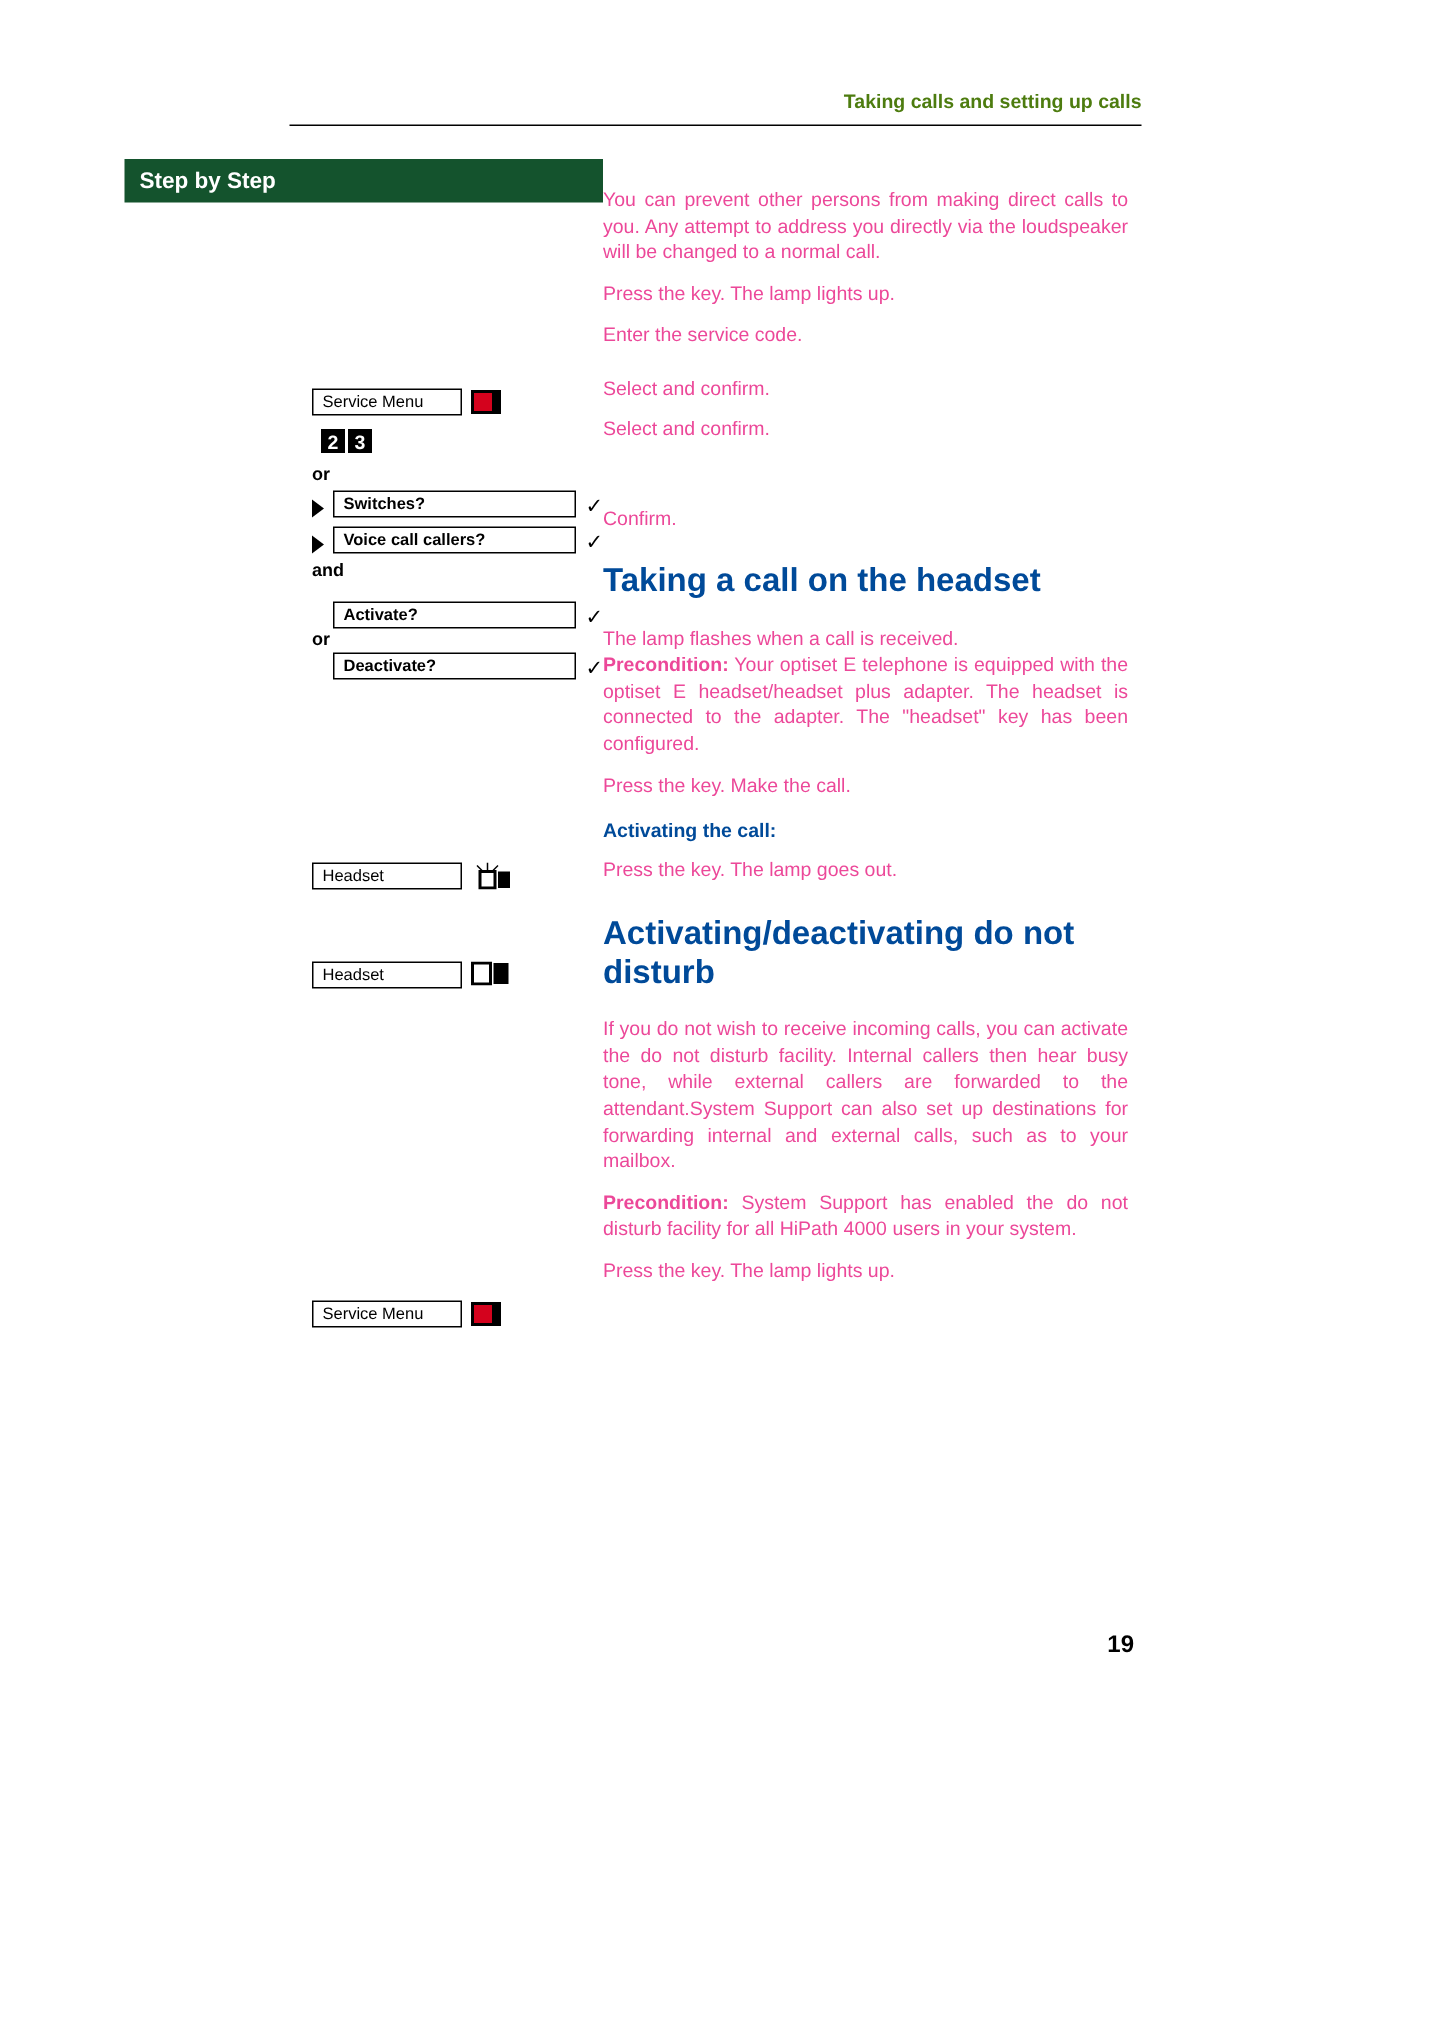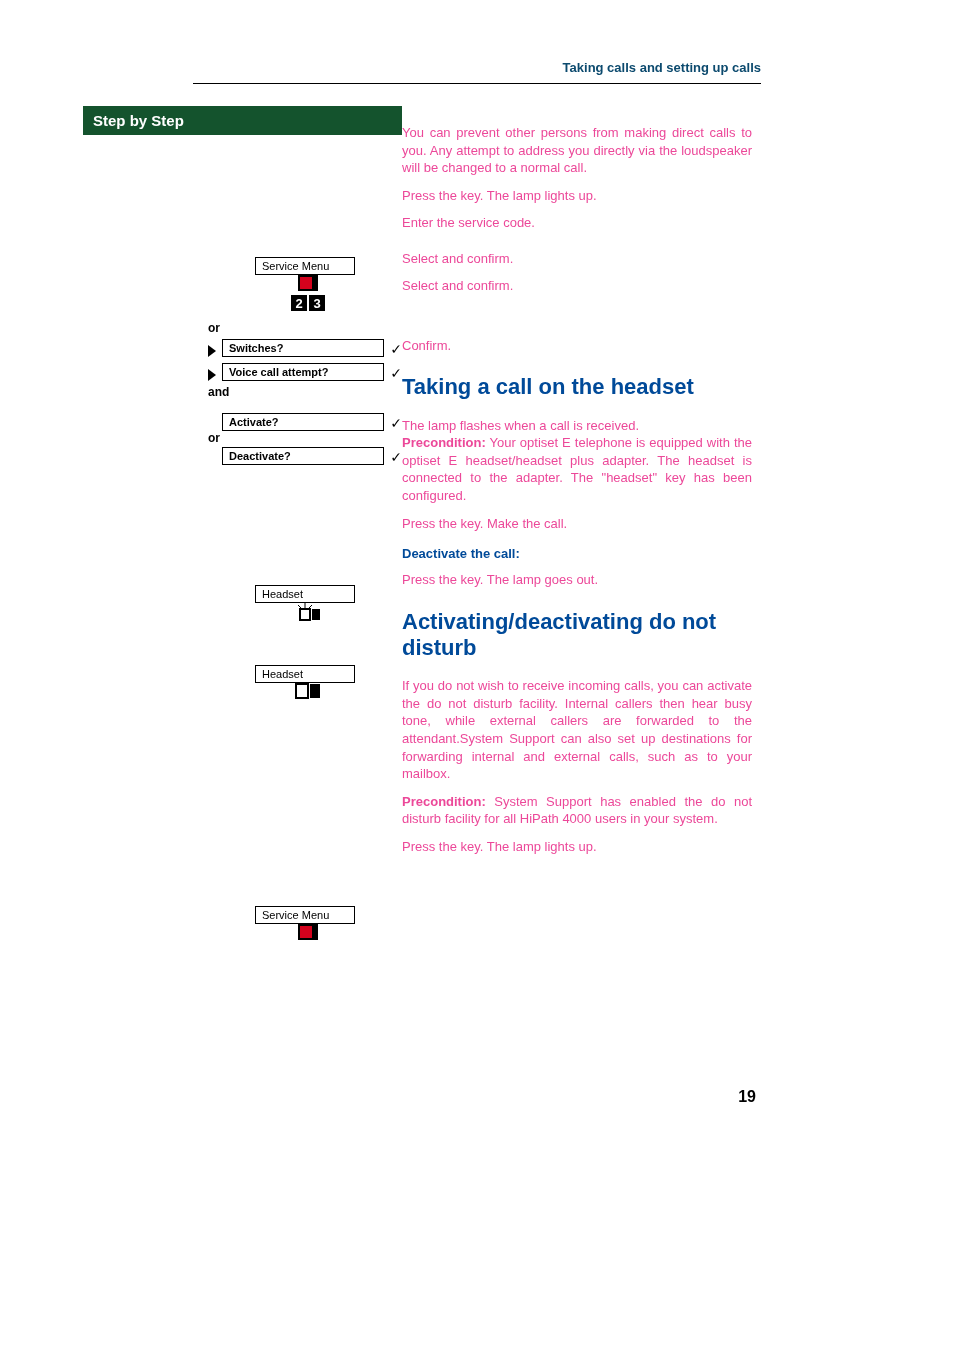--- a/index.html
+++ b/index.html
@@ -1,34 +1,34 @@
 <!DOCTYPE html>
 <html><head>
 <meta charset="utf-8">
 <style>
   * { box-sizing: border-box; margin: 0; padding: 0; }
   body { width: 954px; height: 1351px; font-family: Arial, Helvetica, sans-serif; background: #fff; position: relative; }
   .page-wrap { padding: 60px 0 0 0; }
-  .running-header { text-align: right; padding: 0 193px 8px 0; font-size: 13px; font-weight: bold; color: #0c4a6e; }
+  .running-header { text-align: right; padding: 0 193px 8px 0; font-size: 13px; font-weight: bold; color: #4d7c0f; }
   .header-rule { border: none; border-top: 1px solid #000; margin: 0 193px 0 193px; }
   .main-cols { display: flex; margin-top: 22px; }
   .sidebar { width: 402px; position: relative; }
   .sidebar-header { background: #14532d; color: #fff; font-weight: bold; font-size: 15px; padding: 6px 10px; margin-left: 83px; margin-right: 0; }
   .sidebar-body { margin-left: 208px; margin-right: 0; padding: 10px 0 0 0; font-size: 12px; color: #000; }
   .sb-row { display: flex; align-items: center; justify-content: flex-end; min-height: 22px; margin-bottom: 4px; }
   .sb-label-box { border: 1px solid #000; padding: 2px 6px; font-size: 11px; min-width: 100px; display: inline-block; }
   .sb-lamp { width: 12px; height: 12px; background: #d4021d; margin-left: 6px; border: 2px solid #000; border-right: 6px solid #000; box-sizing: content-box; }
   .sb-digits { display: flex; gap: 2px; margin-left: 6px; }
   .sb-digit { background: #000; color: #fff; font-weight: bold; font-size: 13px; width: 16px; height: 16px; display: flex; align-items: center; justify-content: center; }
   .sb-conn { font-weight: bold; font-size: 12px; padding-right: 6px; }
   .sb-arrow { width: 0; height: 0; border-top: 6px solid transparent; border-bottom: 6px solid transparent; border-left: 8px solid #000; margin-right: 6px; }
   .sb-check { margin-left: 6px; font-size: 14px; }
   .sb-menu { border: 1px solid #000; padding: 2px 6px; font-size: 11px; font-weight: bold; flex: 1; min-width: 120px; }
   .sb-display-row { display: flex; align-items: flex-end; justify-content: flex-start; min-height: 22px; margin-bottom: 2px; }
-  .sb-row-right { display: flex; align-items: center; justify-content: flex-start; gap: 0; flex-direction: column; }
+  .sb-row-right { display: flex; align-items: center; justify-content: flex-start; gap: 0; }
   .content { width: 360px; padding-right: 10px; }
   .h2 { color: #004a99; font-size: 22px; font-weight: bold; margin-bottom: 16px; line-height: 1.2; }
   .para { font-size: 13px; color: #ec4899; line-height: 1.35; margin-bottom: 10px; text-align: justify; }
   .h3 { color: #004a99; font-size: 13px; font-weight: bold; margin: 14px 0 10px 0; }
   .page-num { position: absolute; bottom: 245px; right: 198px; font-size: 16px; font-weight: bold; }
   .flash-icon { margin-left: 6px; display: inline-flex; align-items: center; }
   .bold { font-weight: bold; }
 </style>
 </head>
 <body>
@@ -60,21 +60,21 @@
         <div class="sb-conn">or</div>
 
         <div class="sb-display-row">
           <span class="sb-arrow"></span>
           <span class="sb-menu">Switches?</span>
           <span class="sb-check">✓</span>
         </div>
 
         <div class="sb-display-row">
           <span class="sb-arrow"></span>
-          <span class="sb-menu">Voice call attempt?</span>
+          <span class="sb-menu">Voice call callers?</span>
           <span class="sb-check">✓</span>
         </div>
 
         <div class="sb-conn" style="margin-top:4px">and</div>
 
         <div style="height:10px"></div>
 
         <div class="sb-display-row">
           <span style="width:14px"></span>
           <span class="sb-menu">Activate?</span>
@@ -136,21 +136,21 @@
       <div style="height:32px"></div>
       <div class="para">Confirm.</div>
 
       <div style="height:10px"></div>
       <div class="h2">Taking a call on the headset</div>
       <div class="para" style="margin-bottom:0">The lamp flashes when a call is received.</div>
       <div class="para">
         <span class="bold">Precondition:</span><span> Your optiset E telephone is equipped with the optiset E headset/headset plus adapter. The headset is connected to the adapter. The "headset" key has been configured.</span>
       </div>
       <div class="para">Press the key. Make the call.</div>
-      <div class="h3">Deactivate the call:</div>
+      <div class="h3">Activating the call:</div>
       <div class="para">Press the key. The lamp goes out.</div>
 
       <div style="height:10px"></div>
       <div class="h2">Activating/deactivating do not disturb</div>
       <div class="para">If you do not wish to receive incoming calls, you can activate the do not disturb facility. Internal callers then hear busy tone, while external callers are forwarded to the attendant.System Support can also set up destinations for forwarding internal and external calls, such as to your mailbox.</div>
       <div class="para">
         <span class="bold">Precondition:</span><span> System Support has enabled the do not disturb facility for all HiPath 4000 users in your system.</span>
       </div>
       <div class="para">Press the key. The lamp lights up.</div>
     </div>

